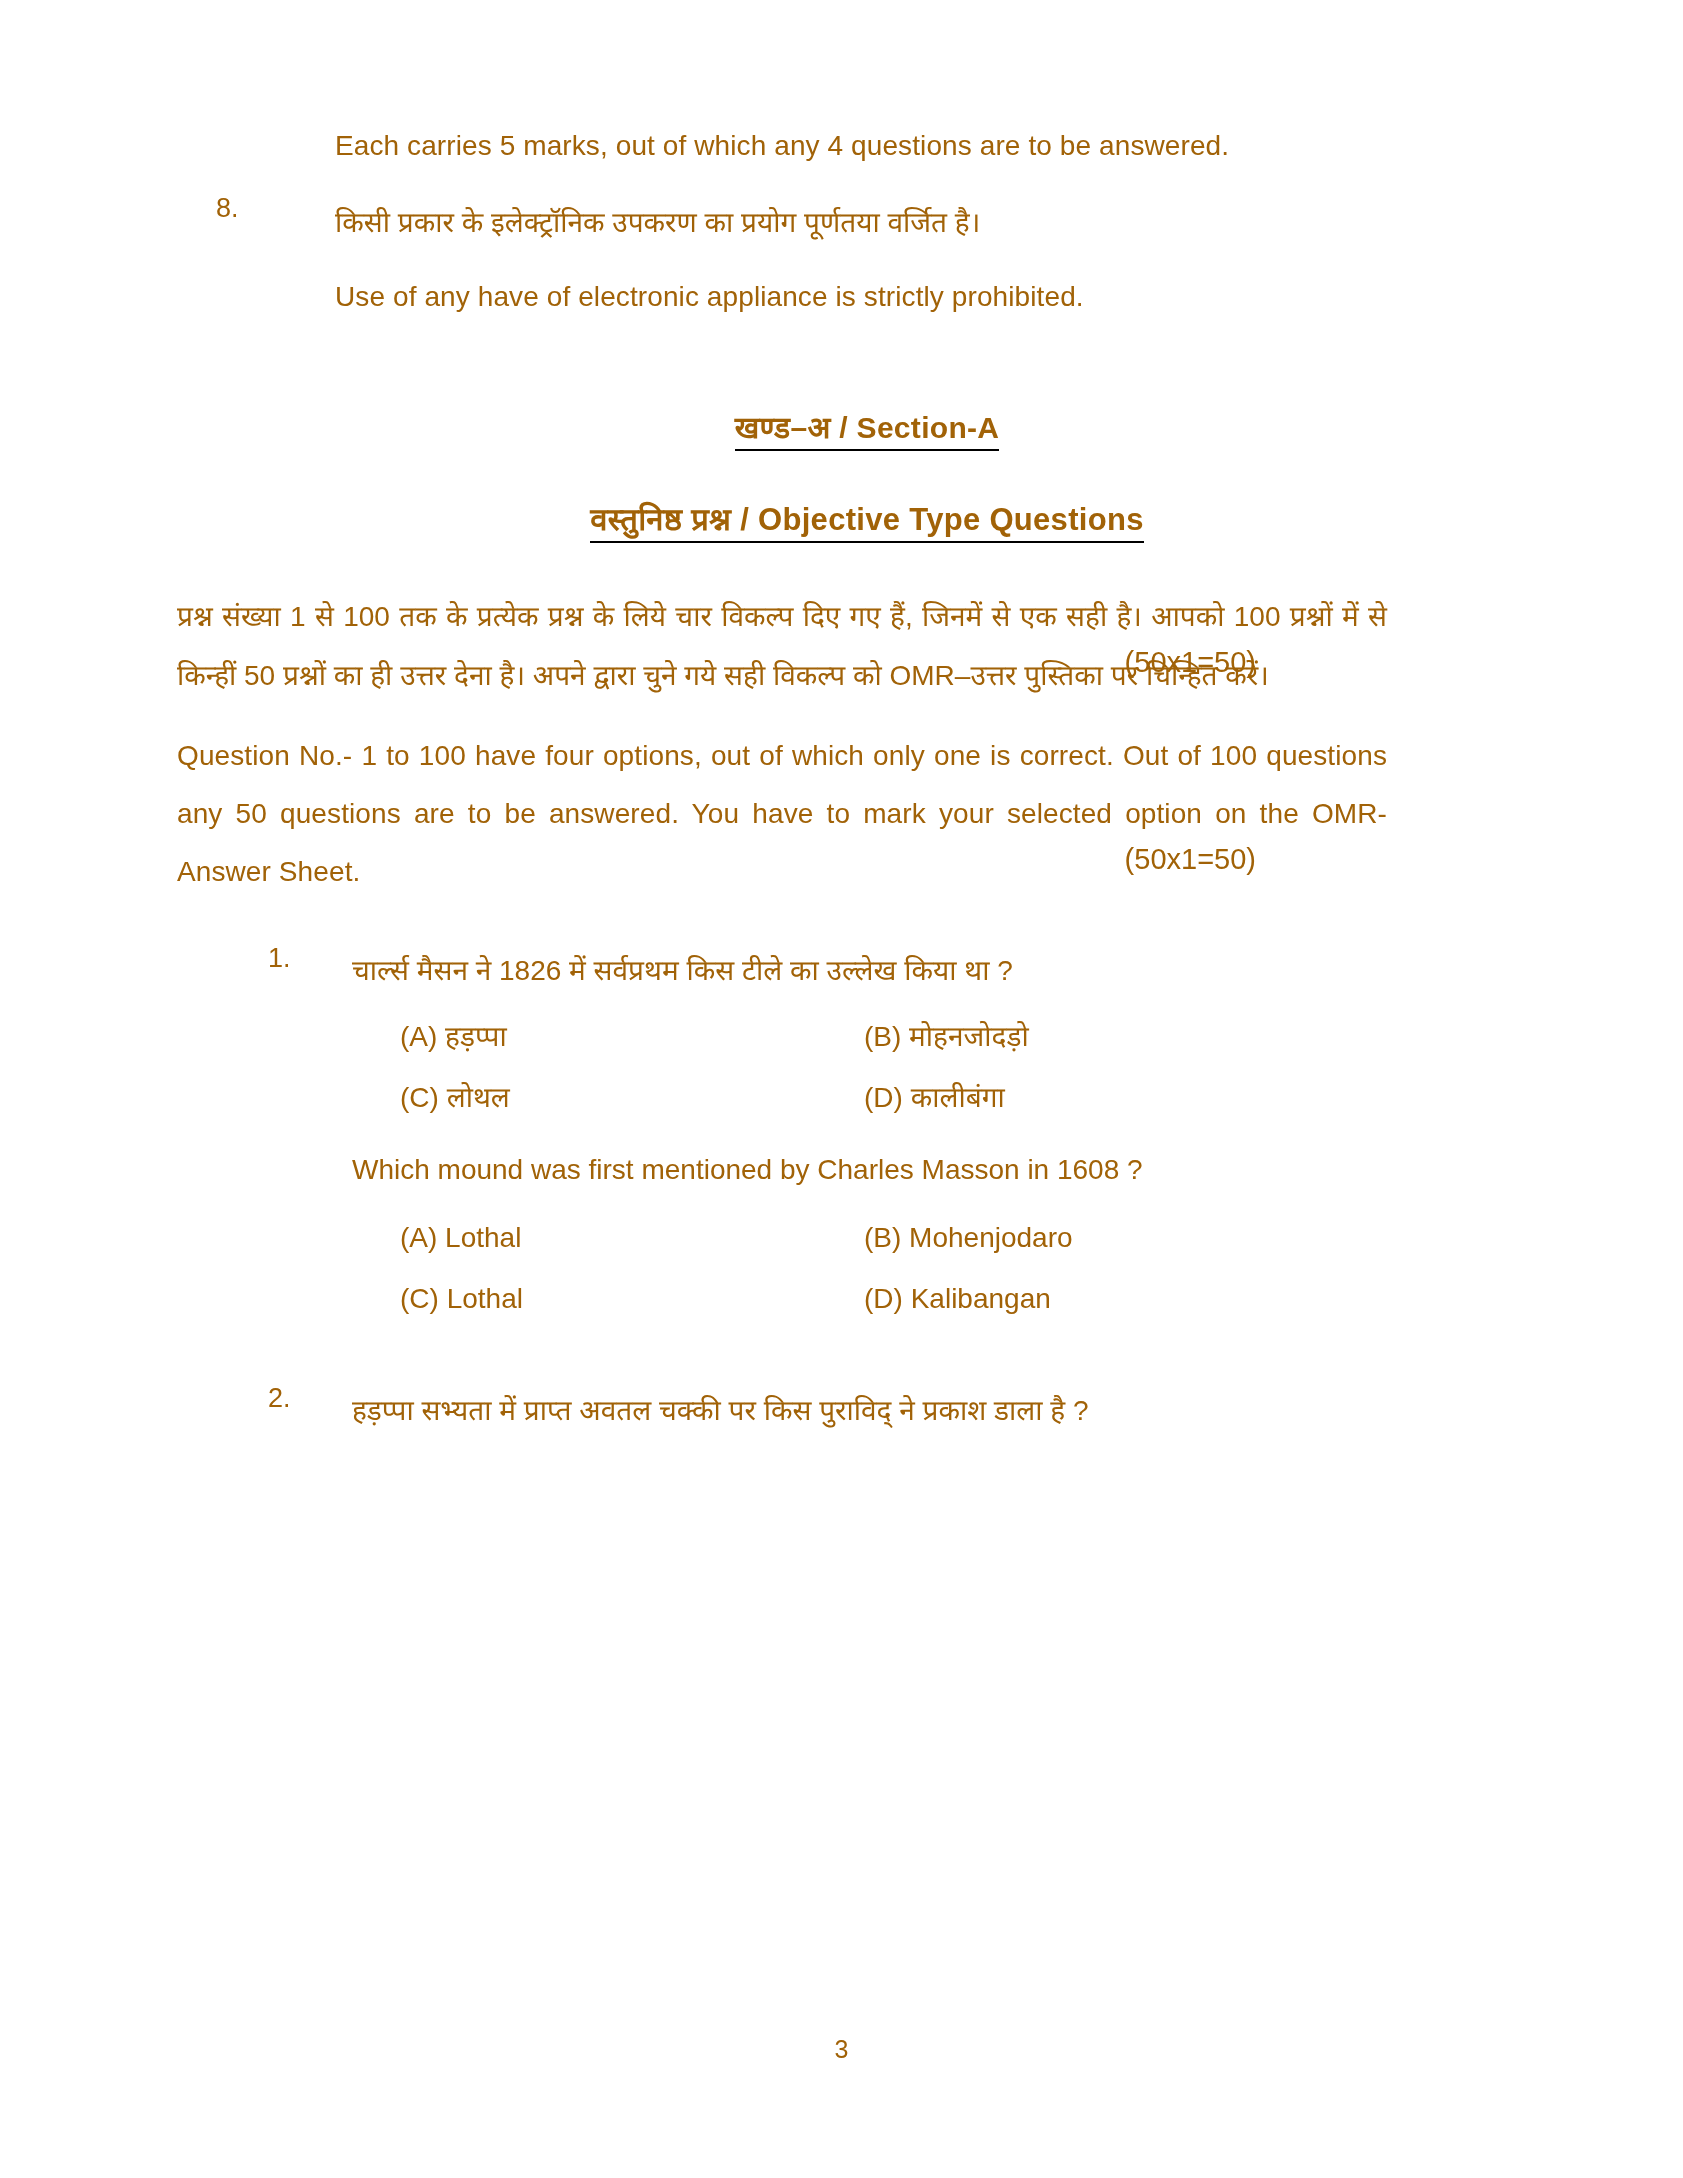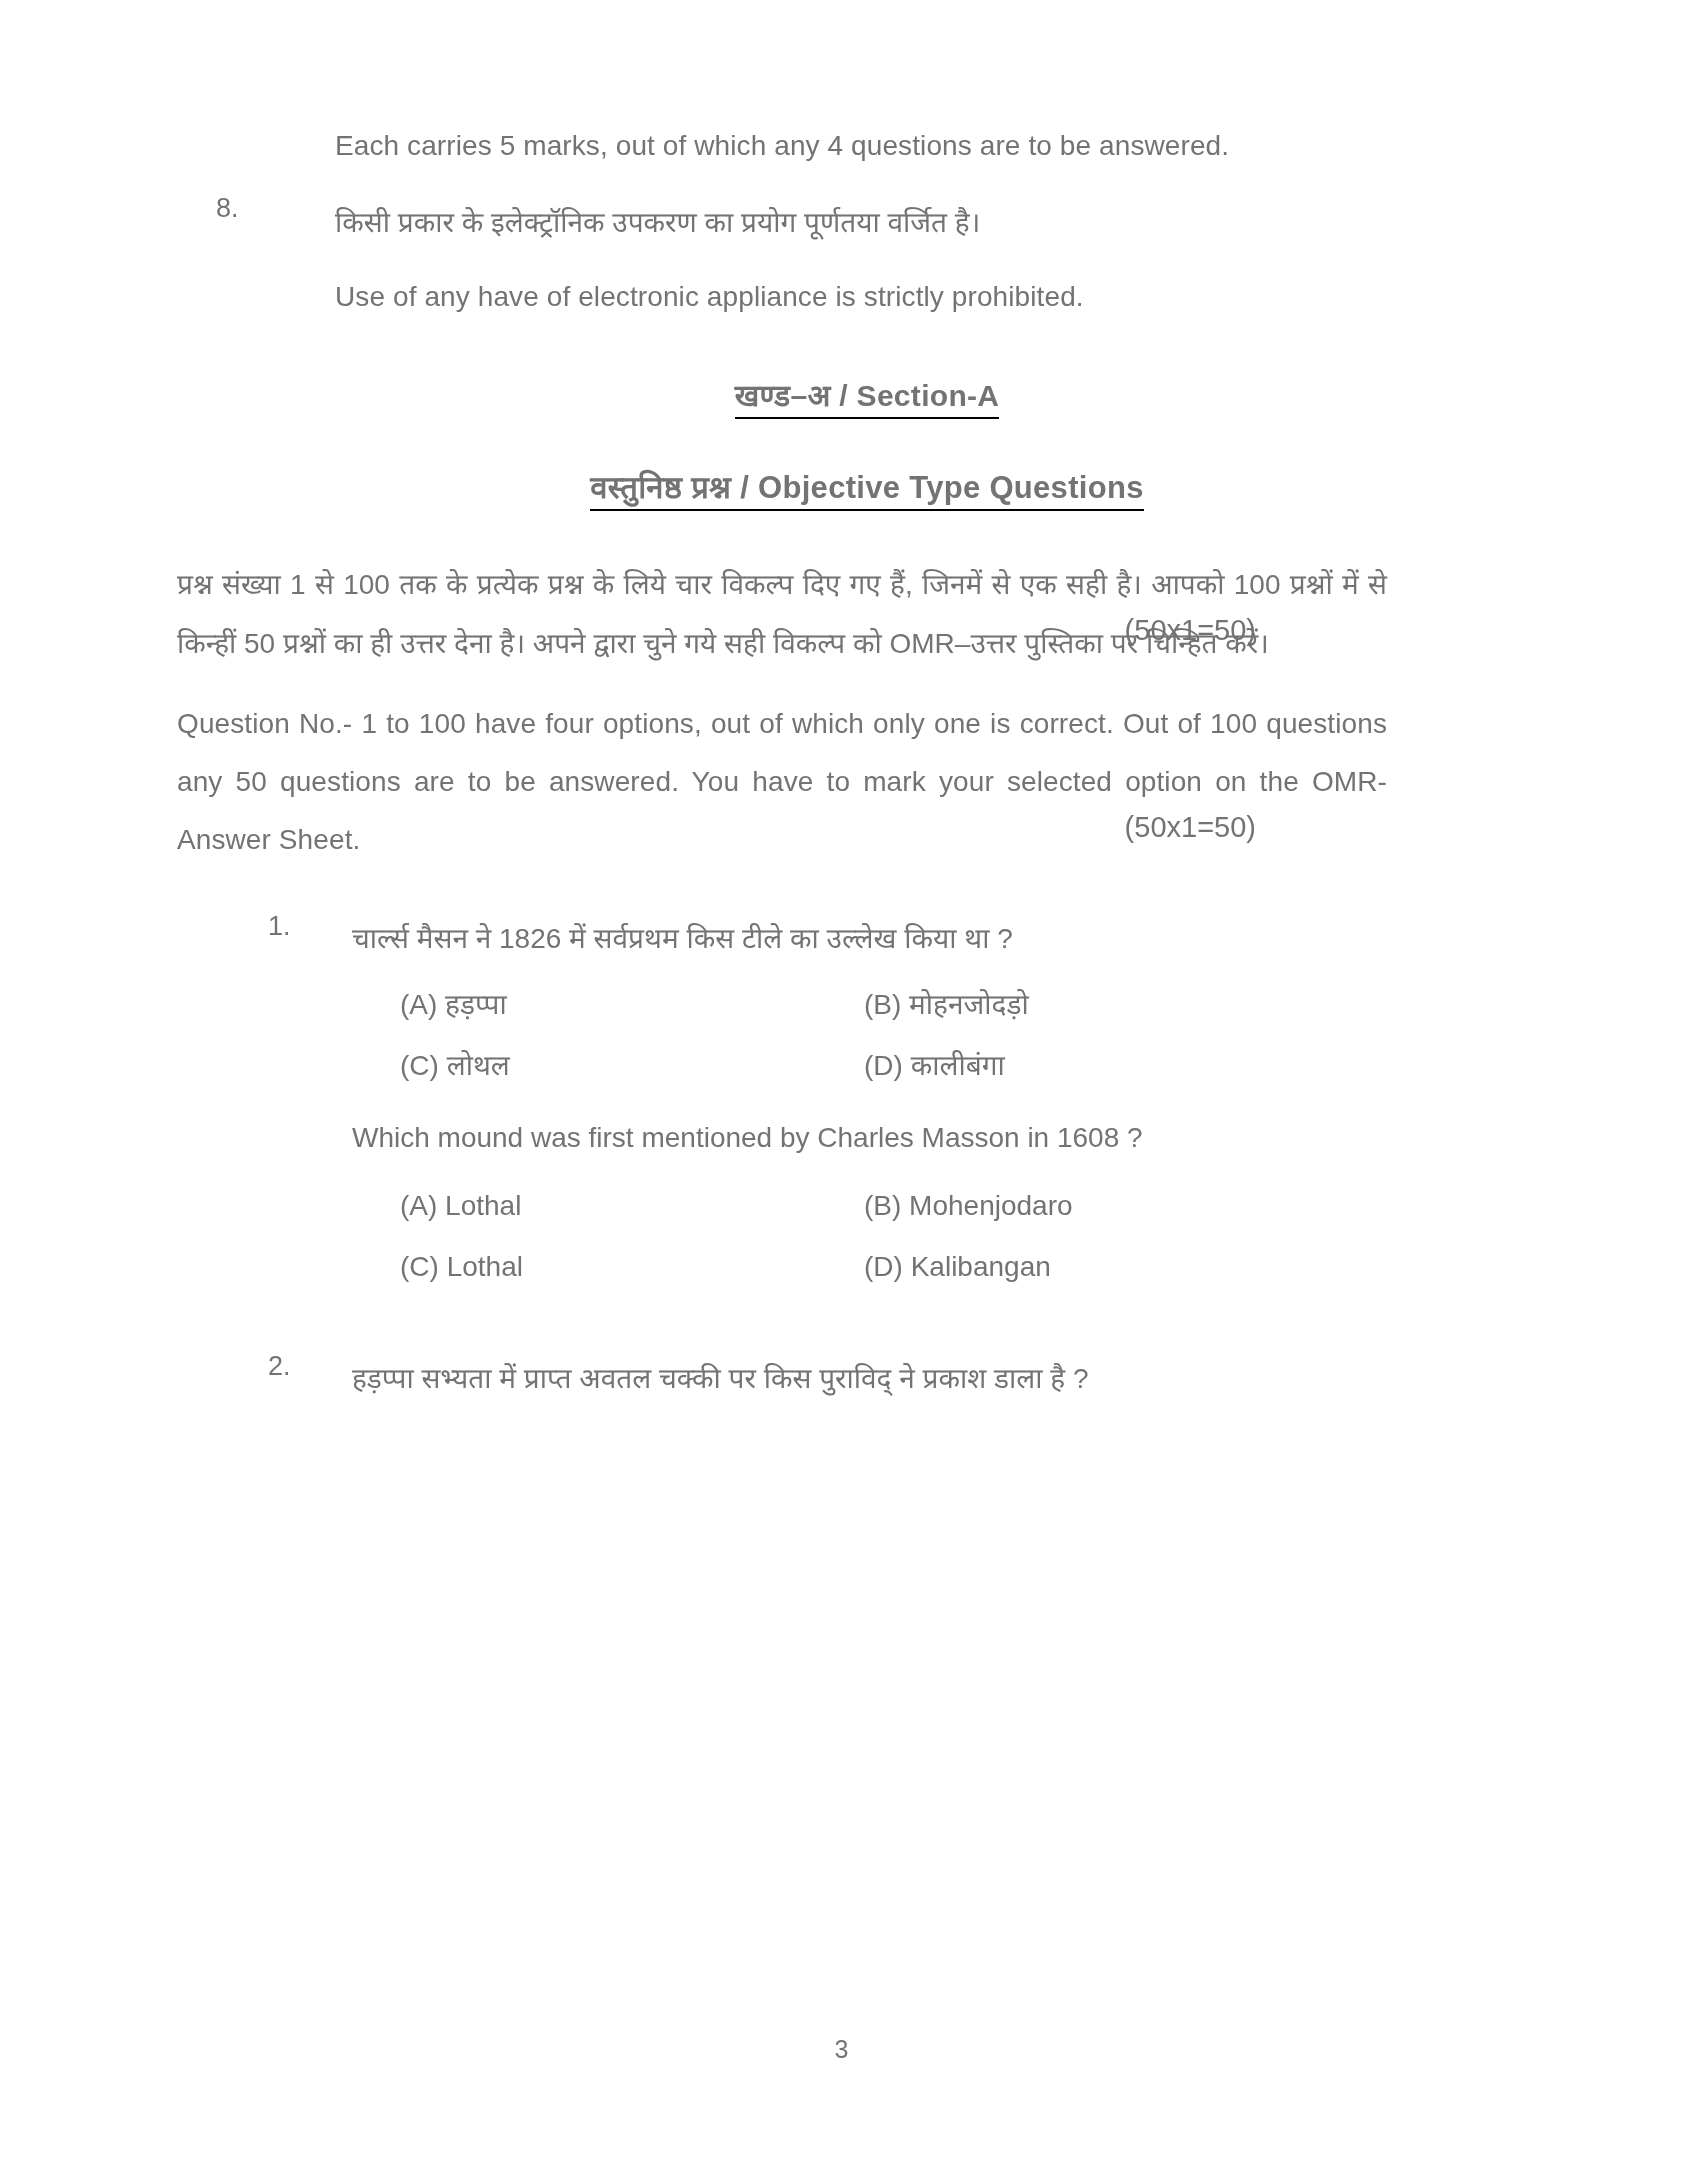--- a/index.html
+++ b/index.html
@@ -6,21 +6,21 @@
     margin: 0;
     padding: 0;
     background: #ffffff;
   }
   .page {
     position: relative;
     width: 1683px;
     height: 2178px;
     background: #ffffff;
     font-family: "Liberation Sans", sans-serif;
-    color: #737373;
+    color: #a16207;
     box-sizing: border-box;
     overflow: hidden;
   }
   .content {
     position: absolute;
     left: 248px;
     top: 0;
     width: 1238px;
   }
 
@@ -64,20 +64,21 @@
   }
   .heading-center .u {
     display: inline-block;
     border-bottom: 2.5px solid #000;
     padding-bottom: 2px;
     font-weight: bold;
   }
   .h-section {
     font-size: 30px;
     letter-spacing: 0.3px;
+    margin-top: 32px;
   }
   .h-objective {
     font-size: 31px;
     letter-spacing: 0.3px;
   }
 
   
   .question-block {
     position: relative;
     margin-top: 6px;

